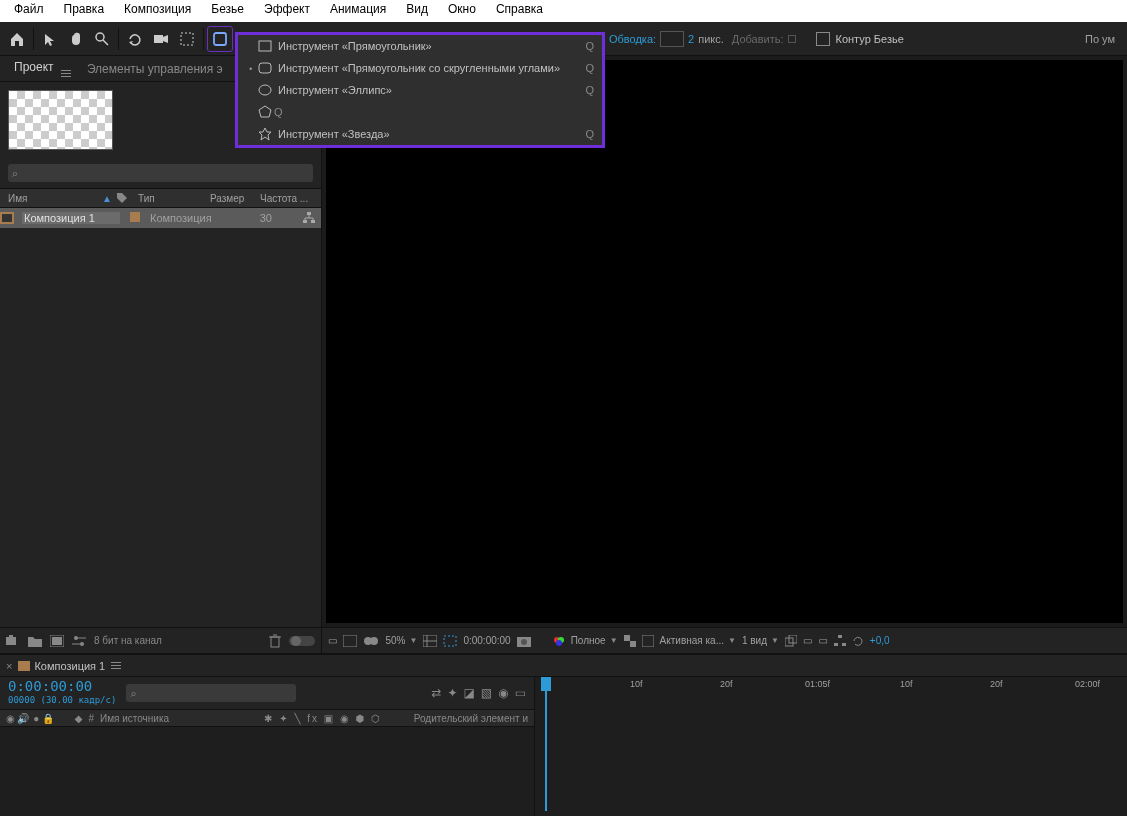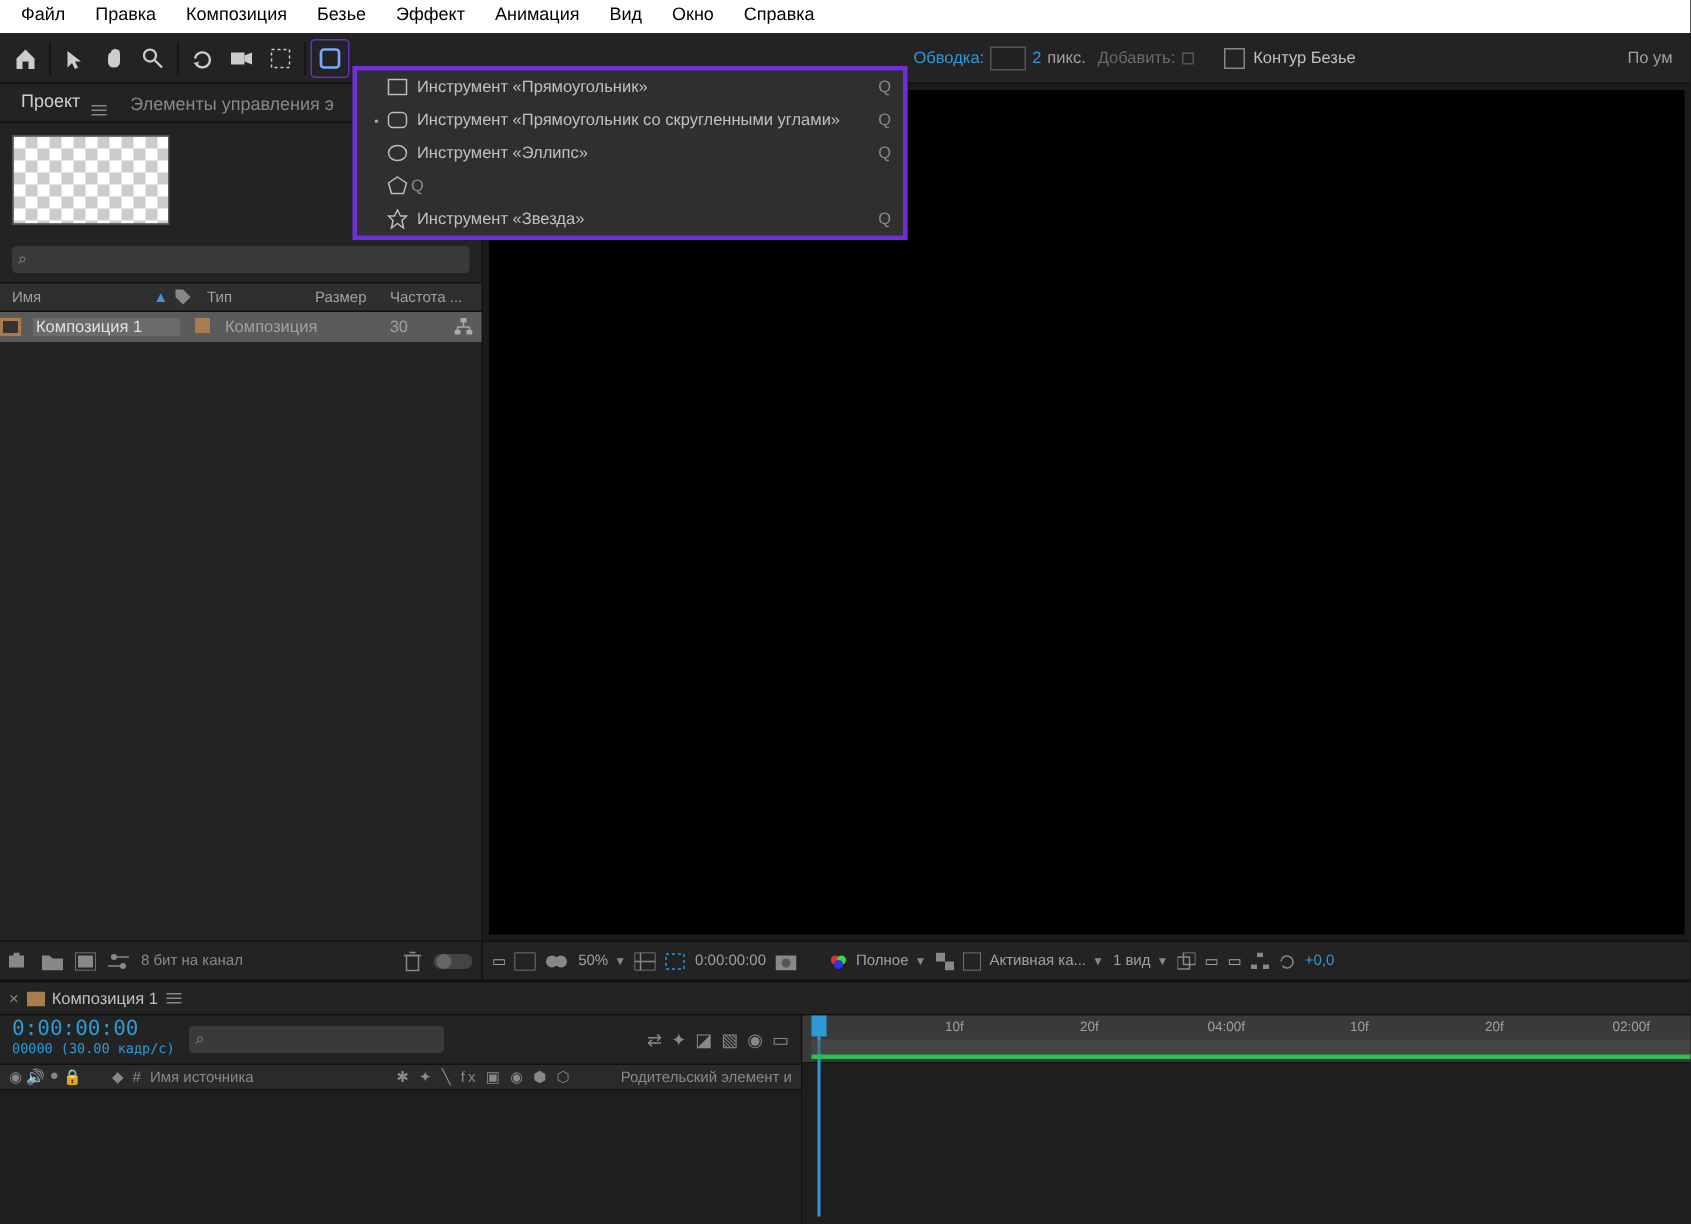--- a/index.html
+++ b/index.html
@@ -48,32 +48,32 @@
   .pr-size { width: 44px; text-align: right; color: #a0a0a0; }
   .pr-end { flex: 1; display: flex; justify-content: flex-end; padding-right: 6px; }
   .project-flex { flex: 1; }
   .project-footer { height: 26px; display: flex; align-items: center; padding: 0 6px; gap: 8px; border-top: 1px solid #111; color: #888; font-size: 10px; }
   .viewer-panel { flex: 1; background: #1b1b1b; display: flex; flex-direction: column; }
   .viewer-canvas { flex: 1; background: #000; margin: 4px; }
   .viewer-footer { height: 26px; display: flex; align-items: center; padding: 0 6px; gap: 6px; background: #232323; border-top: 1px solid #111; font-size: 10px; color: #a0a0a0; }
   .sel { display: flex; align-items: center; gap: 4px; }
   .caret { font-size: 8px; color: #888; }
   .blue { color: #2e9bd6; }
-  .shape-flyout { position: absolute; top: 44px; left: 235px; width: 370px; background: #2f2f2f; border: 3px solid #6e2fd8; z-index: 50; }
+  .shape-flyout { position: absolute; top: 32px; left: 235px; width: 370px; background: #2f2f2f; border: 3px solid #6e2fd8; z-index: 50; }
   .fly-item { display: flex; align-items: center; height: 22px; padding: 0 8px; font-size: 11px; color: #c0c0c0; }
   .fly-indicator { width: 10px; text-align: center; color: #aaa; font-size: 8px; }
   .fly-icon { width: 18px; display: flex; justify-content: center; }
   .fly-label { flex: 1; margin-left: 4px; }
   .fly-sc { color: #888; }
   .timeline-panel { position: absolute; left: 0; right: 0; bottom: 0; height: 163px; background: #232323; border-top: 2px solid #111; display: flex; flex-direction: column; }
   .tl-tabs { height: 22px; display: flex; align-items: center; padding: 0 6px; border-bottom: 1px solid #111; }
   .close-x { color: #888; margin-right: 6px; font-size: 11px; }
   .tl-body { flex: 1; display: flex; }
   .tl-left { width: 535px; display: flex; flex-direction: column; border-right: 1px solid #111; }
-  .tl-right { flex: 1; display: flex; flex-direction: column; }
+  .tl-right { flex: 1; display: flex; }
   .tl-time-row { height: 32px; display: flex; align-items: center; padding: 0 8px; gap: 10px; }
   .timecode { color: #2e9bd6; font-size: 14px; font-family: monospace; }
   .timecode-sub { color: #2e9bd6; font-size: 9px; font-family: monospace; }
   .timecode-block { display: flex; flex-direction: column; line-height: 14px; }
   .tl-search { width: 170px; }
   .tl-search input { width: 100%; background: #3a3a3a; border: none; color: #ccc; font-size: 11px; padding: 3px 6px 3px 18px; border-radius: 3px; }
   .tl-icons-right { margin-left: auto; display: flex; gap: 6px; color: #888; font-size: 12px; }
   .tl-headers { height: 18px; display: flex; align-items: center; background: #2a2a2a; font-size: 10px; color: #888; border-top: 1px solid #111; border-bottom: 1px solid #111; padding: 0 6px; gap: 6px; }
   .tl-col-icons { display: flex; gap: 3px; }
   .tl-col-name { flex: 1; }
@@ -462,21 +462,21 @@
       </div>
       <div style="flex:1;background:#1e1e1e"></div>
     </div>
     <div class="tl-right">
       <div class="tl-ruler">
         <div class="playhead"></div>
         <div class="work-area"></div>
         <div class="green-bar"></div>
         <span class="tick" style="left:95px">10f</span>
         <span class="tick" style="left:185px">20f</span>
-        <span class="tick" style="left:270px">04:00f</span>
+        <span class="tick" style="left:270px">01:05f</span>
         <span class="tick" style="left:365px">10f</span>
         <span class="tick" style="left:455px">20f</span>
         <span class="tick" style="left:540px">02:00f</span>
       </div>
       <div class="tl-tracks"></div>
     </div>
   </div>
 </div>
 
 </body></html>

